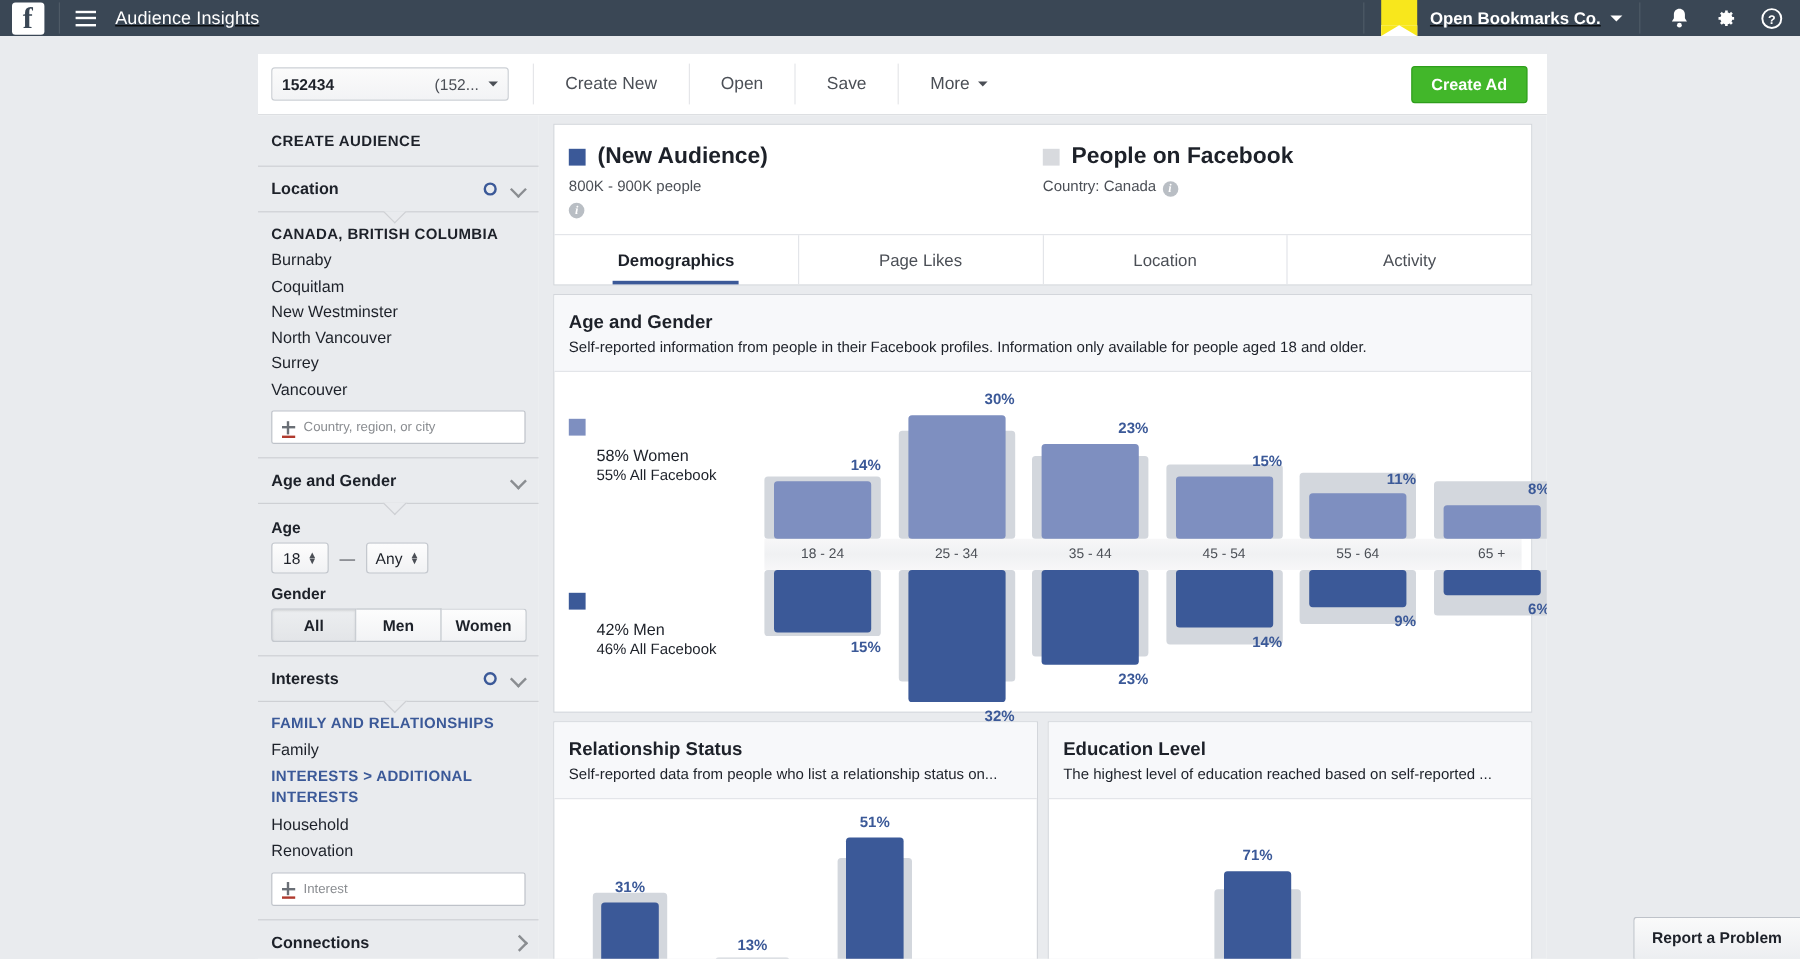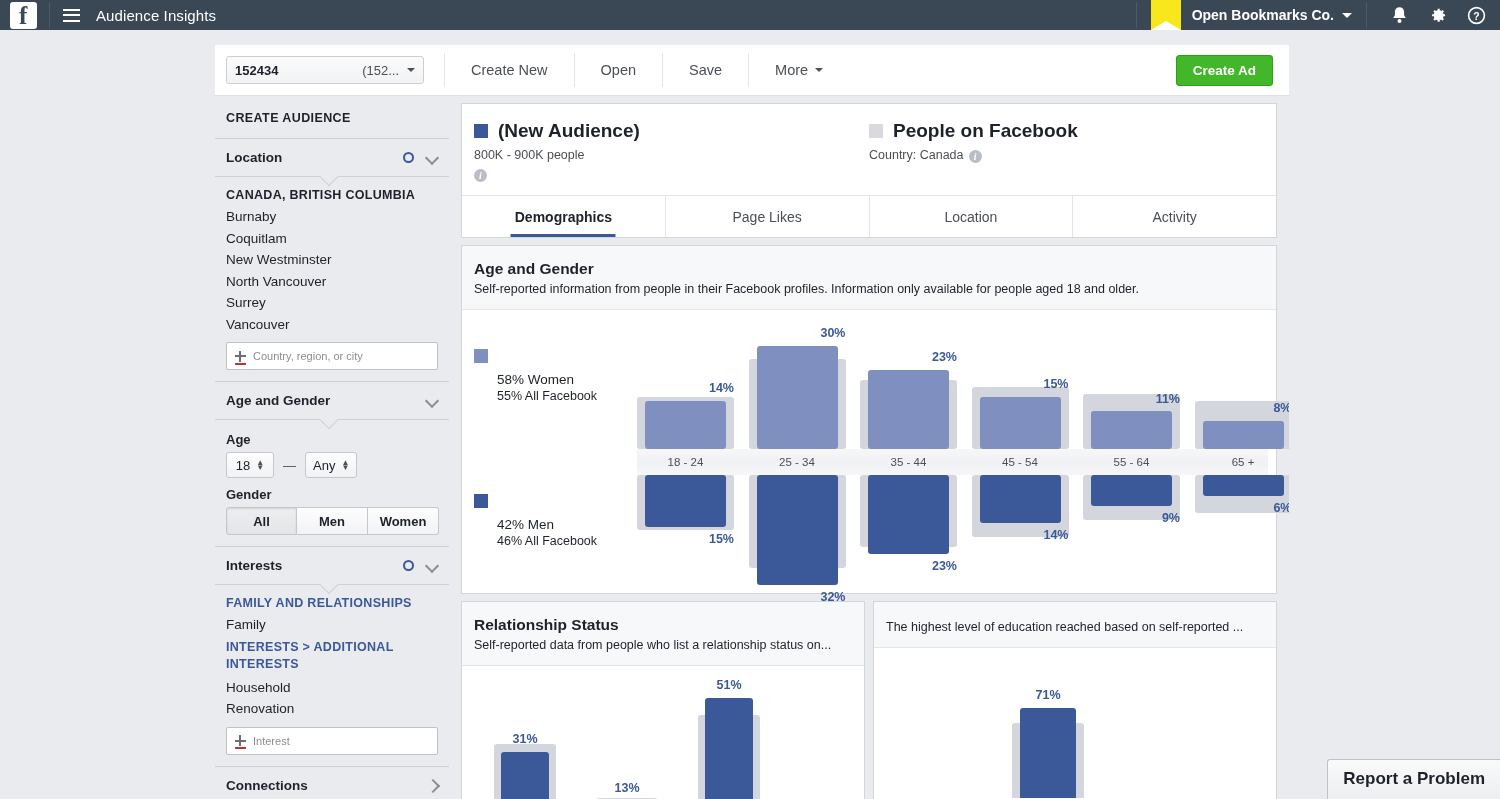--- a/index.html
+++ b/index.html
@@ -9,21 +9,21 @@
     background: #e9ebee;
     font-family: "Liberation Sans", sans-serif;
     -webkit-font-smoothing: antialiased;
   }
 
   
   .topbar {
     position: absolute; top: 0; left: 0;
     width: 1500px; height: 30px;
     background: #3a4755;
-    display: flex; align-items: center;
+    display: flex; align-items: center; text-decoration: underline;
   }
   .fb-logo {
     width: 27px; height: 27px; margin-left: 10px;
     background: #fff; border-radius: 3px;
     position: relative; flex: none;
   }
   .fb-logo::after {
     content: "f";
     position: absolute; left: 9px; top: -1px;
     font-family: "Liberation Serif", serif;
@@ -292,21 +292,21 @@
     position: absolute; text-align: center; font-size: 12.5px;
     font-weight: bold; color: #3b5998;
   }
 
   
   .report-btn {
     position: absolute; right: 0; bottom: 0;
     background: linear-gradient(#fafafa,#eceef1);
     border: 1px solid #bec2c9; border-bottom: 0; border-right: 0;
     border-radius: 3px 0 0 0; padding: 9px 15px 10px;
-    font-size: 17px; font-weight: bold; color: #1d2129; cursor: pointer;
+    font-size: 13px; font-weight: bold; color: #1d2129; cursor: pointer;
   }
 </style>
 </head>
 <body>
 
 <div class="topbar">
   <div class="fb-logo"></div>
   <div class="topbar-div"></div>
   <div class="hamburger">
       <i></i>
@@ -578,20 +578,21 @@
           <div class="mini-lbl" style="left: 32px; width: 62px; top: 66.3px;">31%</div>
           <div class="mini-bg" style="left: 134px; width: 62px; height: 37.8px; top: 132.2px;"></div>
           <div class="mini-lbl" style="left: 134px; width: 62px; top: 114.9px;">13%</div>
           <div class="mini-bg" style="left: 236px; width: 62px; height: 121.5px; top: 48.5px;"></div>
           <div class="mini-fg" style="left: 243px; width: 48px; height: 137.7px; top: 32.3px;"></div>
           <div class="mini-lbl" style="left: 236px; width: 62px; top: 12.3px;">51%</div>
         </div>
     </div>
     <div class="card">
       <div class="card-hd">
+        <h2>Education Level</h2>
         <p class="ellip">The highest level of education reached based on self-reported ...</p>
       </div>
       <div class="mini-chart" id="edu-chart">
           <div class="mini-bg" style="left: 138px; width: 72px; height: 100.44px; top: 74.56px;"></div>
           <div class="mini-fg" style="left: 146px; width: 56px; height: 115.02px; top: 59.98px;"></div>
           <div class="mini-lbl" style="left: 138px; width: 72px; top: 39.98px;">71%</div>
         </div>
     </div>
   </div>
 </div>

